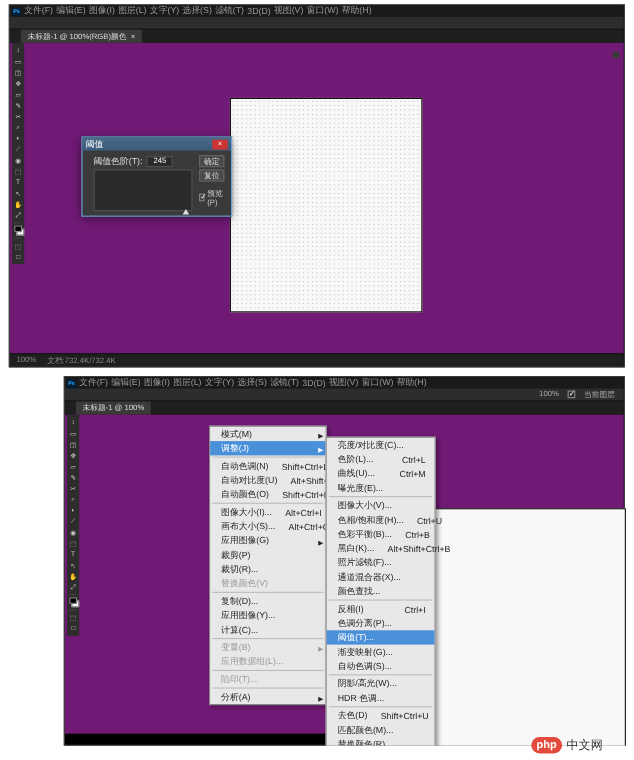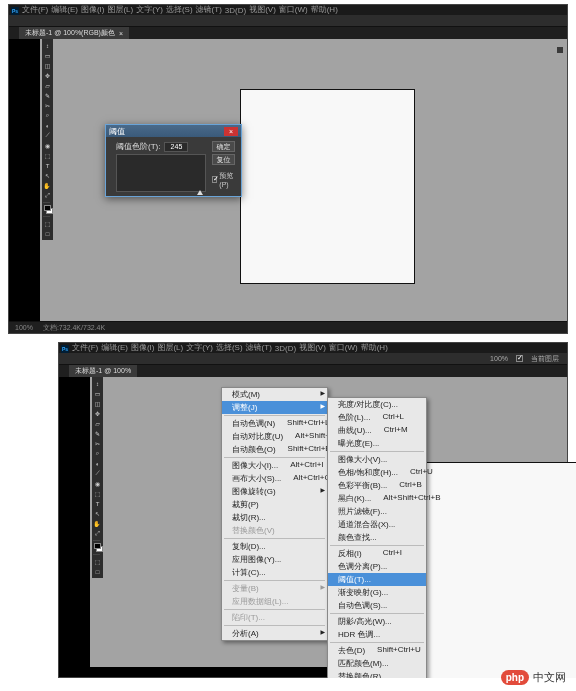--- a/index.html
+++ b/index.html
@@ -13,21 +13,21 @@
     .ps-titlebar span { white-space: nowrap; }
     .ps-icon { width: 8px; height: 8px; background: #001e36; color: #31a8ff; font-size: 5px; font-weight: bold; display: inline-flex; align-items: center; justify-content: center; border-radius: 1px; }
     
     .options-bar { background: #2d2d2d; height: 12px; display: flex; align-items: center; padding: 2px 8px; gap: 8px; font-size: 7px; color: #aaa; border-bottom: 1px solid #111; }
     .checkbox { width: 7px; height: 7px; border: 1px solid #888; display: inline-block; position: relative; }
     .checkbox.checked::after { content: "✓"; position: absolute; top: -2px; left: 0; font-size: 7px; color: #fff; }
     
     .doc-tab-bar { background: #1f1f1f; height: 12px; display: flex; align-items: flex-end; padding-left: 10px; }
     .doc-tab { background: #3a3a3a; padding: 1px 6px; font-size: 7px; color: #ddd; display: flex; gap: 4px; align-items: center; }
     
-    .workspace { position: relative; background: #a3a3a3; margin-left: 31px; }
+    .workspace { position: relative; background: #701a75; }
     .ss1 .workspace { height: 282px; }
     .ss2 .workspace { height: 290px; }
     
     .toolbox { position: absolute; left: 2px; top: 0; width: 11px; background: #2d2d2d; display: flex; flex-direction: column; padding: 2px 0; gap: 1px; }
     .ss2 .toolbox { top: 0; }
     .tool { width: 9px; height: 9px; margin: 0 auto; display: flex; align-items: center; justify-content: center; font-size: 6px; color: #ccc; }
     .tool.sep { height: 1px; background: #444; margin: 1px 1px; width: 7px; }
     .tool.swatch { display: flex; flex-direction: column; }
     .fg-swatch { width: 7px; height: 7px; background: #000; border: 1px solid #888; position: relative; z-index: 2; }
     .bg-swatch { width: 7px; height: 7px; background: #fff; border: 1px solid #888; margin-top: -3px; margin-left: 3px; }
@@ -50,30 +50,30 @@
     .dlg-row { display: flex; align-items: center; gap: 4px; font-size: 8px; color: #ddd; margin-bottom: 2px; }
     .dlg-input { width: 24px; height: 10px; background: #2a2a2a; border: 1px solid #555; color: #fff; font-size: 7px; text-align: center; }
     .histogram { width: 90px; height: 38px; background: #2a2a2a; border: 1px solid #555; margin-top: 2px; position: relative; }
     .hist-slider { position: absolute; bottom: -4px; right: 2px; width: 0; height: 0; border-left: 3px solid transparent; border-right: 3px solid transparent; border-bottom: 5px solid #ddd; }
     .dialog-btns { display: flex; flex-direction: column; gap: 2px; width: 26px; }
     .dlg-btn { height: 11px; background: #4a4a4a; border: 1px solid #666; font-size: 7px; color: #ddd; display: flex; align-items: center; justify-content: center; }
     .dlg-check { display: flex; align-items: center; gap: 2px; font-size: 7px; margin-top: 4px; }
     
     
     .menu { position: absolute; background: #e8e8e8; border: 1px solid #888; box-shadow: 2px 2px 4px rgba(0,0,0,0.4); font-size: 8px; color: #222; }
-    .menu-item { padding: 1px 24px 1px 10px; white-space: nowrap; display: flex; justify-content: space-between; gap: 12px; position: relative; }
+    .menu-item { padding: 1px 8px 1px 10px; white-space: nowrap; display: flex; justify-content: space-between; gap: 12px; position: relative; align-items: flex-end; }
     .menu-item.highlighted { background: #4a90d9; color: #fff; }
     .menu-item.sub::after { content: "▶"; font-size: 6px; position: absolute; right: 2px; }
     .menu-item.disabled { color: #999; }
     .menu-sep { height: 1px; background: #bbb; margin: 1px 2px; }
     
     .menu1 { left: 131px; top: 10px; width: 107px; }
     .menu2 { left: 237px; top: 20px; width: 100px; }
     
-    .watermark { position: absolute; right: 10px; bottom: 6px; display: flex; align-items: center; gap: 4px; font-size: 11px; color: #333; }
+    .watermark { position: absolute; right: 28px; bottom: 6px; display: flex; align-items: center; gap: 4px; font-size: 11px; color: #333; }
     .php-badge { background: #e24b3b; color: #fff; padding: 2px 5px; border-radius: 8px; font-weight: bold; font-size: 10px; }
   </style>
 </head>
 <body>
 
 <div class="screenshot ss1">
   <div class="ps-titlebar">
     <span class="ps-icon">Ps</span>
     <span>文件(F)</span>
     <span>编辑(E)</span>
@@ -234,21 +234,21 @@
         <div class="menu-sep"></div>
         <div class="menu-item">
           <span>图像大小(I)...</span>
           <span>Alt+Ctrl+I</span>
         </div>
         <div class="menu-item">
           <span>画布大小(S)...</span>
           <span>Alt+Ctrl+C</span>
         </div>
         <div class="menu-item sub">
-          <span>图像旋转(G)</span>
+          <span>应用图像(G)</span>
         </div>
         <div class="menu-item">
           <span>裁剪(P)</span>
         </div>
         <div class="menu-item">
           <span>裁切(R)...</span>
         </div>
         <div class="menu-item disabled">
           <span>替换颜色(V)</span>
         </div>

